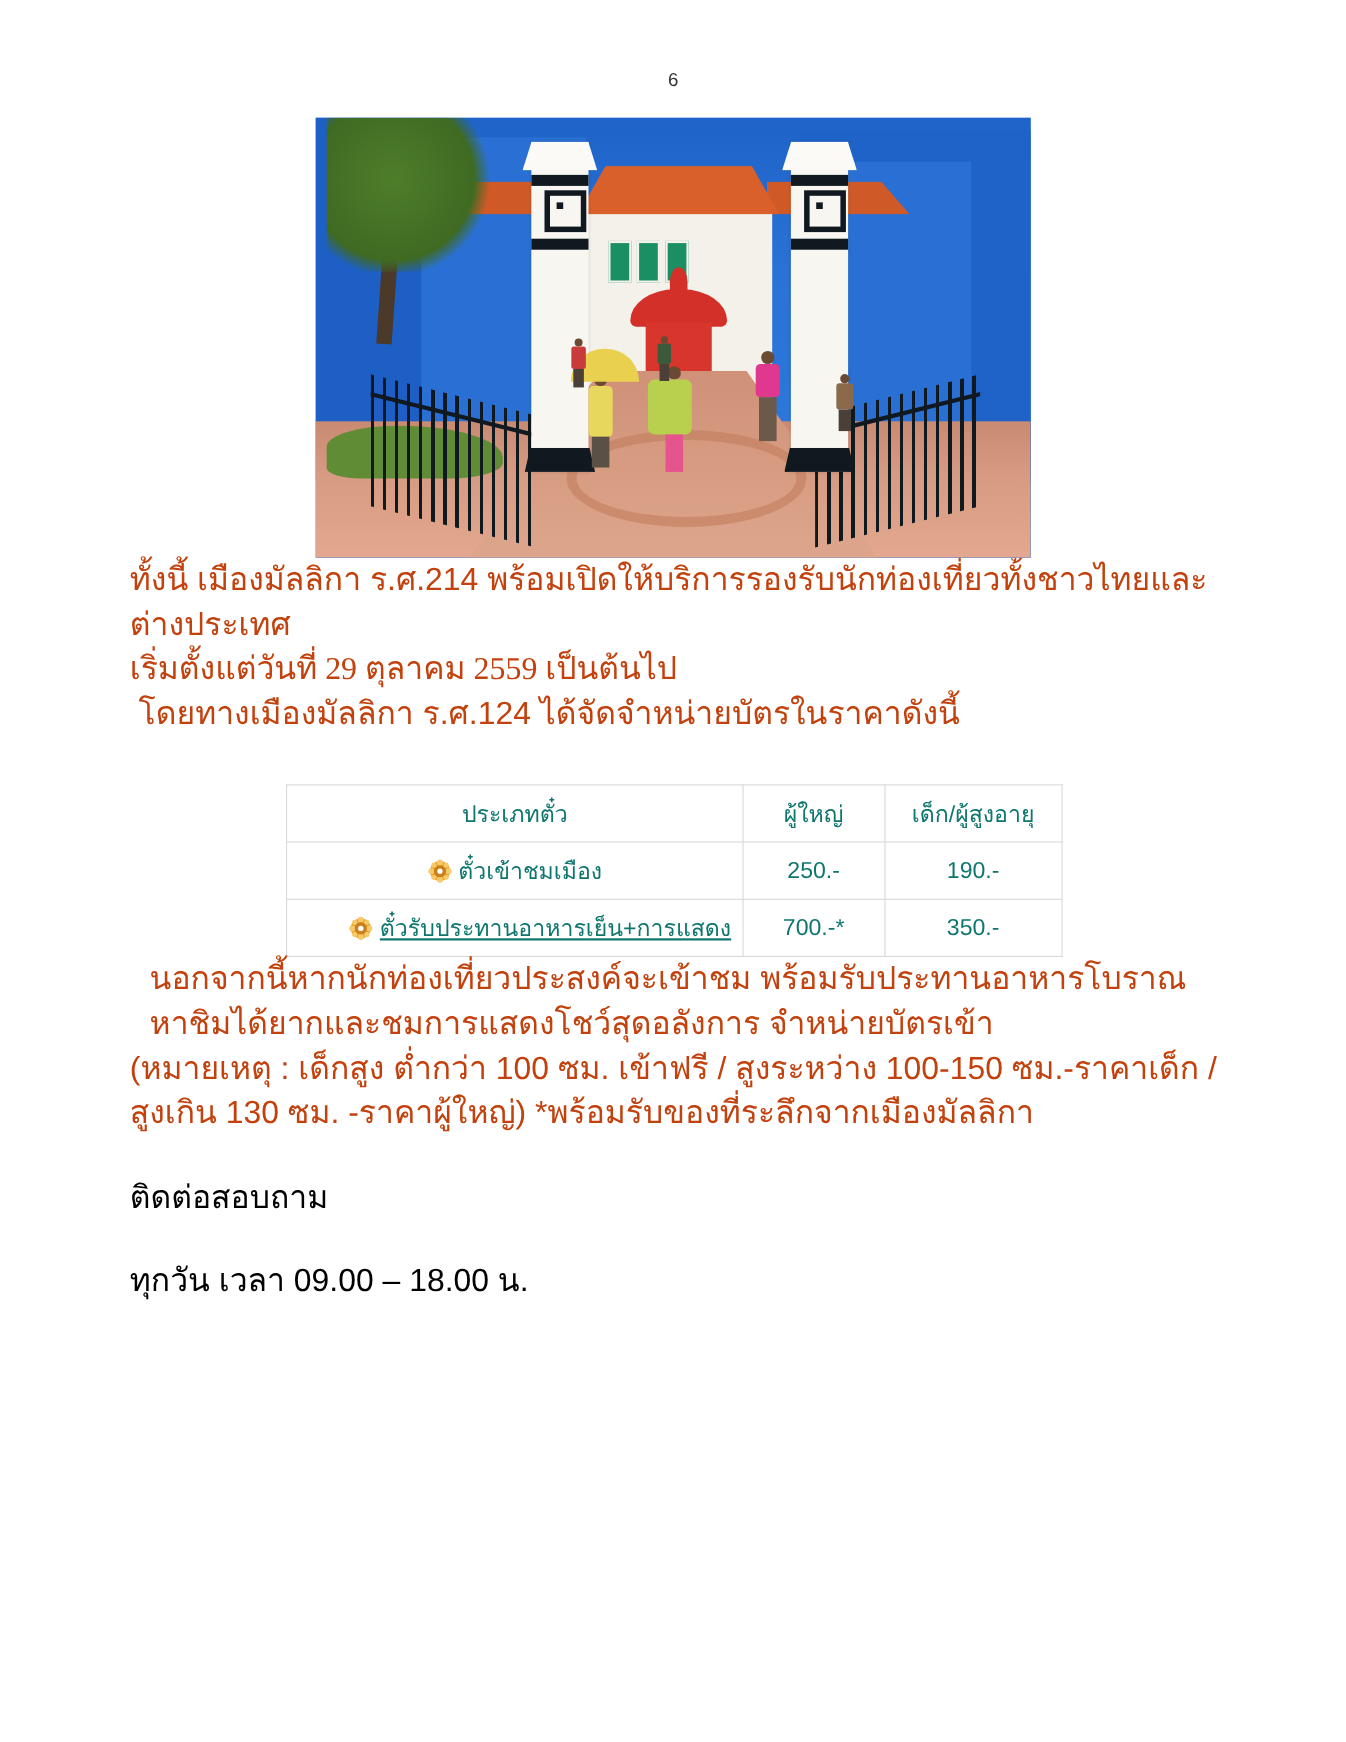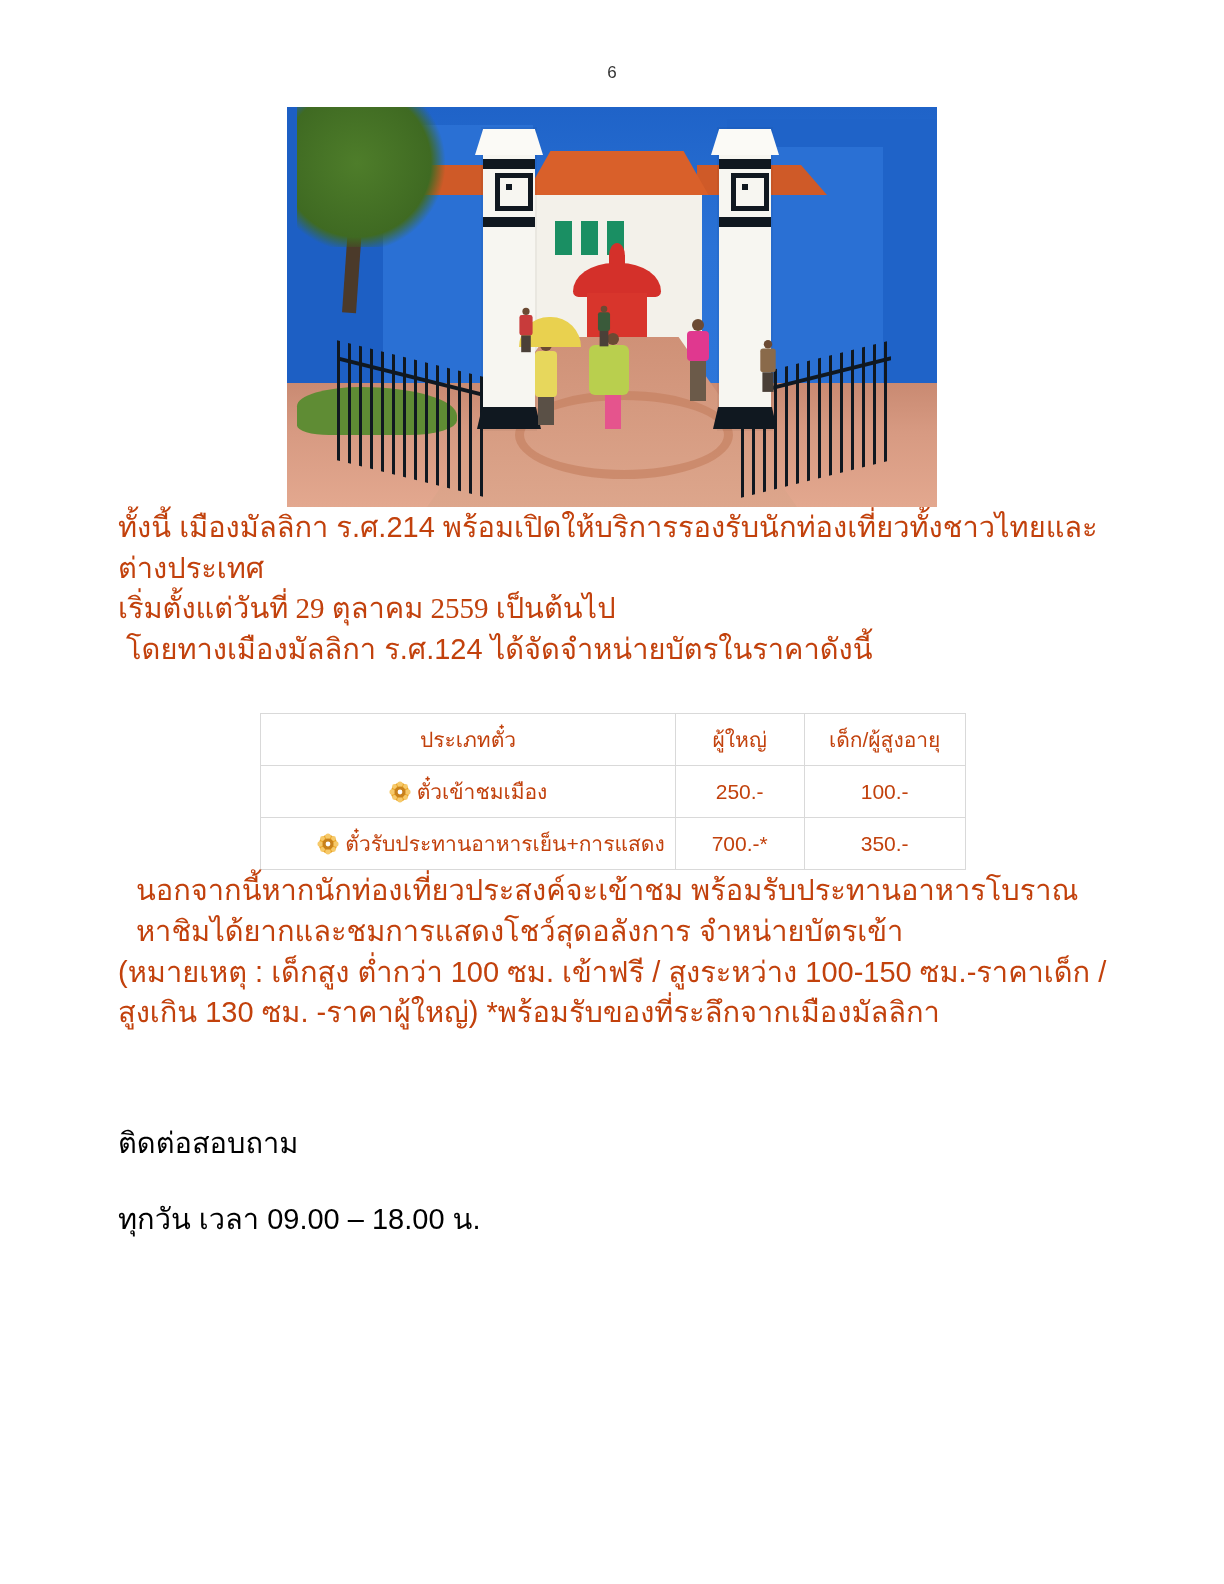--- a/index.html
+++ b/index.html
@@ -202,21 +202,21 @@
 
   
   .table-wrap {
     display: flex;
     justify-content: center;
     margin-top: 44px;
   }
   table.price {
     border-collapse: collapse;
     font-size: 21px;
-    color: #c2410c;
+    color: #0f766e;
     background: #fff;
   }
   table.price th, table.price td {
     border: 1px solid #d9d9d9;
     padding: 9px 10px;
     text-align: center;
     font-weight: normal;
     white-space: nowrap;
   }
   table.price th:first-child { width: 386px; }
@@ -230,21 +230,21 @@
     display: inline-block;
     width: 22px; height: 22px;
     vertical-align: -4px;
     margin-right: 6px;
   }
 
   .para-4 { margin-top: 36px; padding-left: 18px; }
   .para-5 { margin-top: 0px; }
   .para-6 { margin-top: 22px; }
 
-  .contact { margin-top: 90px; }
+  .contact { margin-top: 36px; }
   .contact p { margin: 0 0 36px 0; font-size: 29px; line-height: 1.4; }
 </style>
 </head>
 <body>
 
 <div class="page">
 
   <div class="page-number">6</div>
 
   <div class="figure-wrap">
@@ -365,24 +365,24 @@
                       <circle cx="18" cy="6" r="2.6"></circle>
                     <circle cx="6" cy="18" r="2.6"></circle>
                       <circle cx="18" cy="18" r="2.6"></circle>
                   </g>
                   <circle cx="12" cy="12" r="6" fill="#c8811c"></circle>
                   <circle cx="12" cy="12" r="2.6" fill="#ffffff"></circle>
                 </svg>
               </span><span>ตั๋วเข้าชมเมือง</span>
             </td>
             <td>250.-</td>
-            <td>100.-</td>
+            <td>190.-</td>
           </tr>
           <tr>
-            <td class="ticket-cell" style="padding-left:56px;">
+            <td class="ticket-cell" style="padding-left:56px;text-decoration:underline;">
               <span class="flower-icon">
                 <svg viewBox="0 0 24 24" width="22" height="22" aria-hidden="true">
                   <g fill="#e8a020">
                     <circle cx="12" cy="12" r="10"></circle>
                   </g>
                   <g fill="#f6c96a">
                     <circle cx="12" cy="3.5" r="3"></circle>
                       <circle cx="12" cy="20.5" r="3"></circle>
                     <circle cx="3.5" cy="12" r="3"></circle>
                       <circle cx="20.5" cy="12" r="3"></circle>

